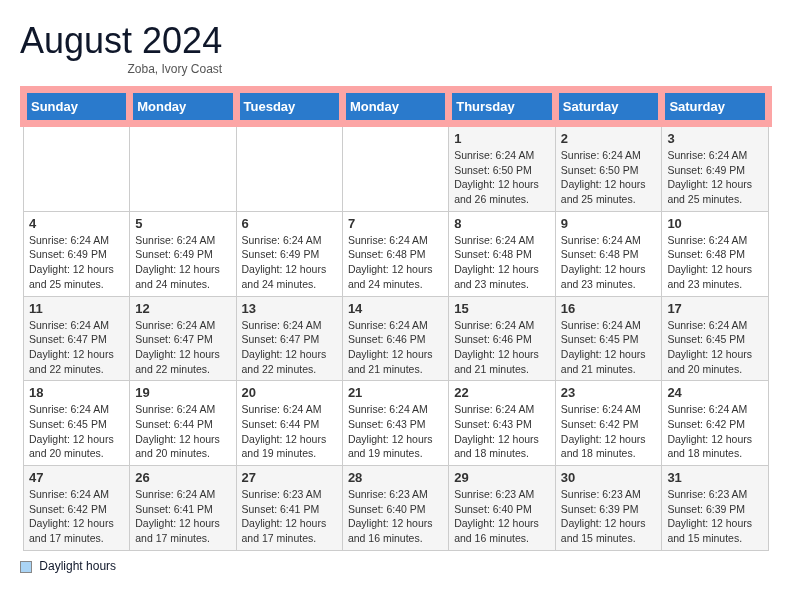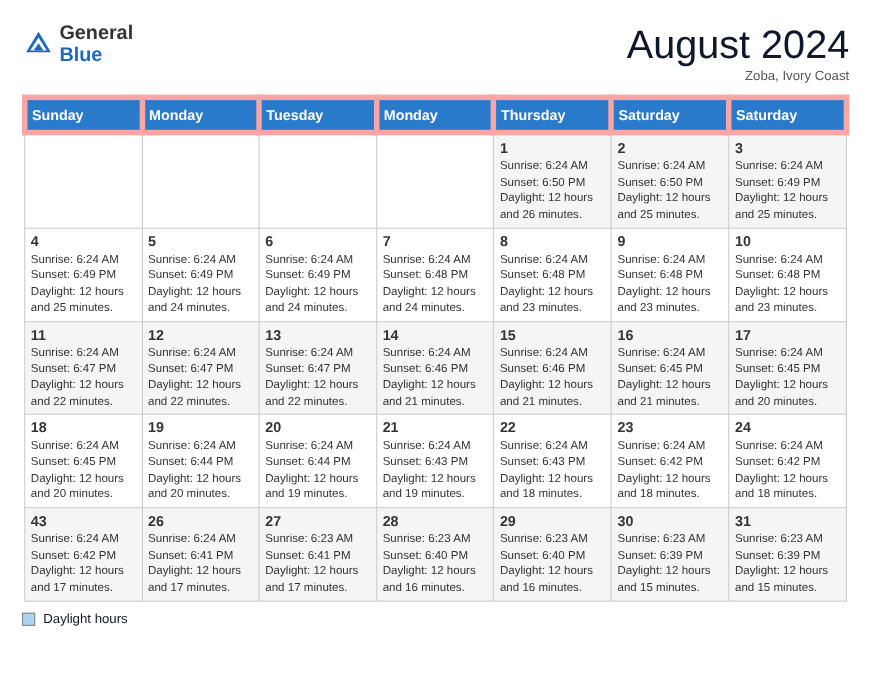--- a/index.html
+++ b/index.html
@@ -49,21 +49,21 @@
       border-collapse: collapse;
       font-size: 11px;
     }
     .calendar th {
       background: #2a7acc;
       color: #fff;
       padding: 6px 4px;
       text-align: left;
       font-size: 13px;
       font-weight: bold;
-      border: 5px solid #fca5a5;
+      border: 7px solid #fca5a5;
     }
     .calendar td {
       border: 1px solid #ccc;
       padding: 4px 5px;
       vertical-align: top;
       width: 108px;
       min-height: 80px;
       background: #fff;
     }
     .calendar tr:nth-child(odd) td {
@@ -103,31 +103,20 @@
       background: #aad4f5;
       border: 1px solid #888;
       vertical-align: middle;
       margin-right: 4px;
     }
   </style>
 </head>
 <body>
 
 <div class="header">
-  <div class="logo">
-    <svg class="logo-icon" viewBox="0 0 40 40">
-      <polygon points="20,5 35,30 5,30" fill="#1a6abf"></polygon>
-      <polygon points="20,12 30,28 10,28" fill="#fff"></polygon>
-      <polygon points="20,19 26,28 14,28" fill="#1a6abf"></polygon>
-    </svg>
-    <div class="logo-text">
-      <span class="logo-general">General</span><br>
-      <span class="logo-blue">Blue</span>
-    </div>
-  </div>
   <div class="title-block">
     <div class="month-year">August 2024</div>
     <div class="location">Zoba, Ivory Coast</div>
   </div>
 </div>
 
 <table class="calendar">
   <thead>
     <tr>
     <th>Sunday</th>
@@ -243,21 +232,21 @@
           <span class="day-num">23</span>
           <div class="day-info">Sunrise: 6:24 AM<br>Sunset: 6:42 PM<br>Daylight: 12 hours<br>and 18 minutes.</div>
         </td>
         <td>
           <span class="day-num">24</span>
           <div class="day-info">Sunrise: 6:24 AM<br>Sunset: 6:42 PM<br>Daylight: 12 hours<br>and 18 minutes.</div>
         </td>
       </tr>
       <tr>
         <td>
-          <span class="day-num">43</span>
+          <span class="day-num">47</span>
           <div class="day-info">Sunrise: 6:24 AM<br>Sunset: 6:42 PM<br>Daylight: 12 hours<br>and 17 minutes.</div>
         </td>
         <td>
           <span class="day-num">26</span>
           <div class="day-info">Sunrise: 6:24 AM<br>Sunset: 6:41 PM<br>Daylight: 12 hours<br>and 17 minutes.</div>
         </td>
         <td>
           <span class="day-num">27</span>
           <div class="day-info">Sunrise: 6:23 AM<br>Sunset: 6:41 PM<br>Daylight: 12 hours<br>and 17 minutes.</div>
         </td>

